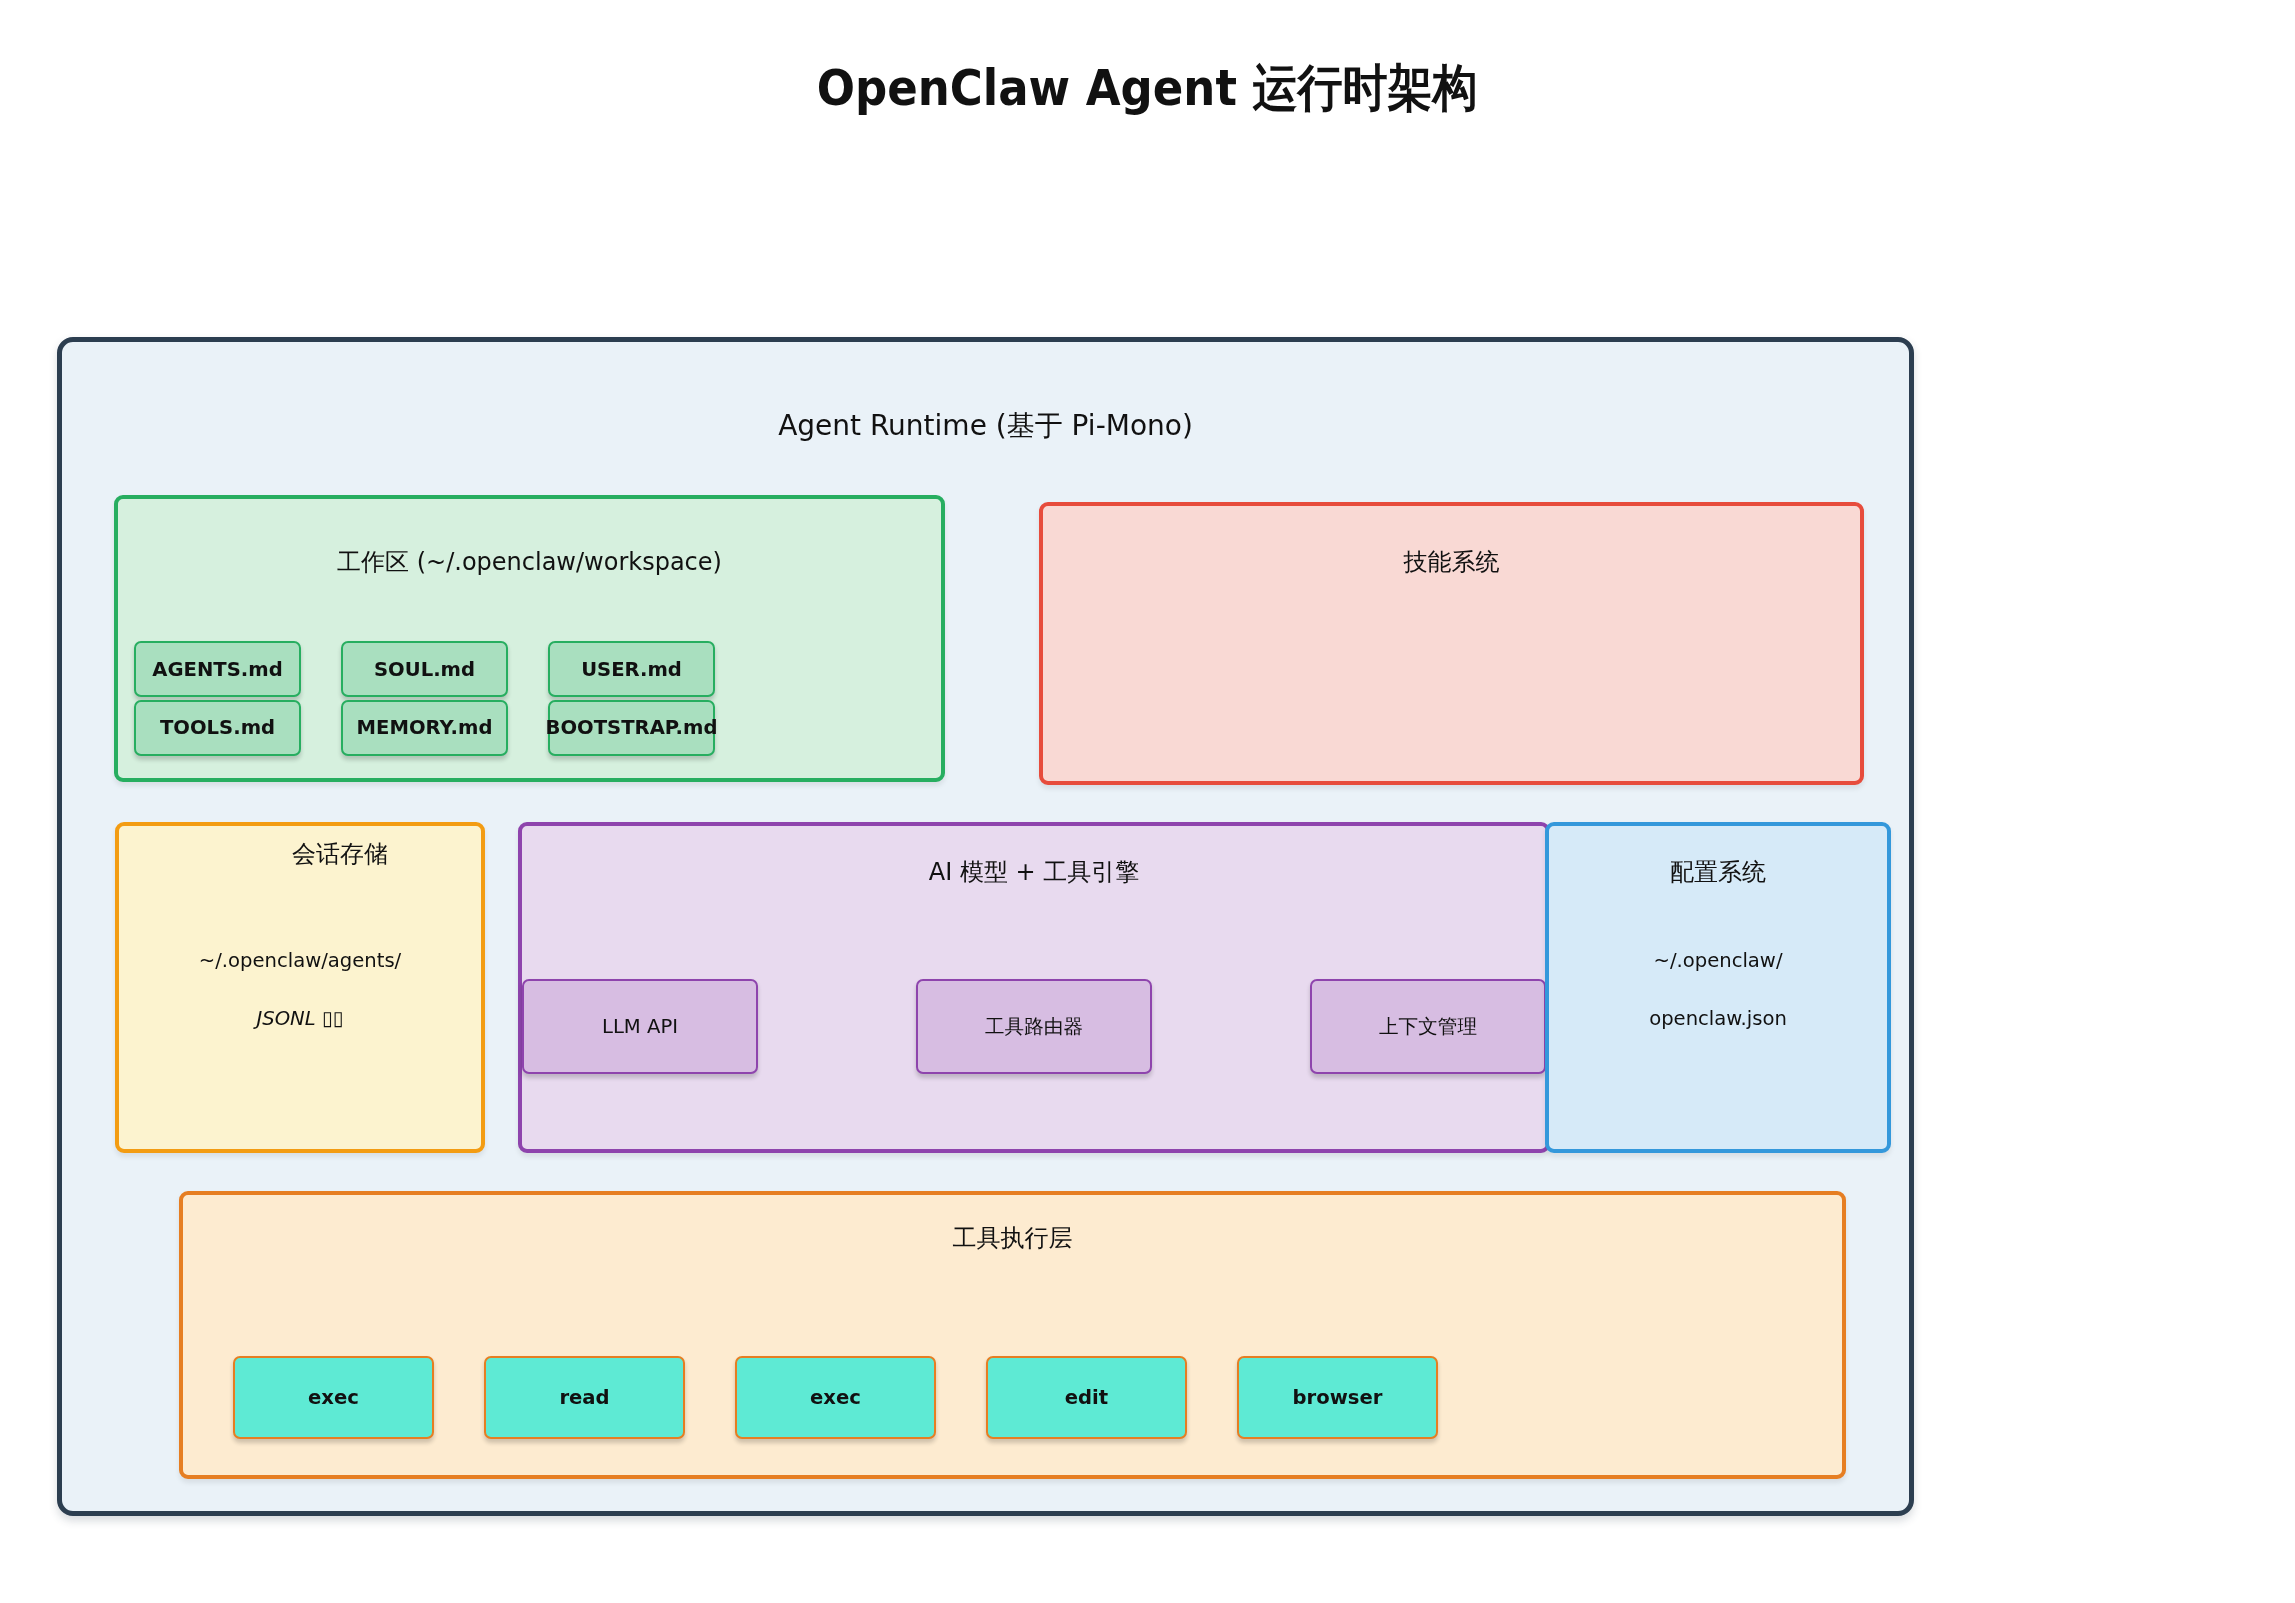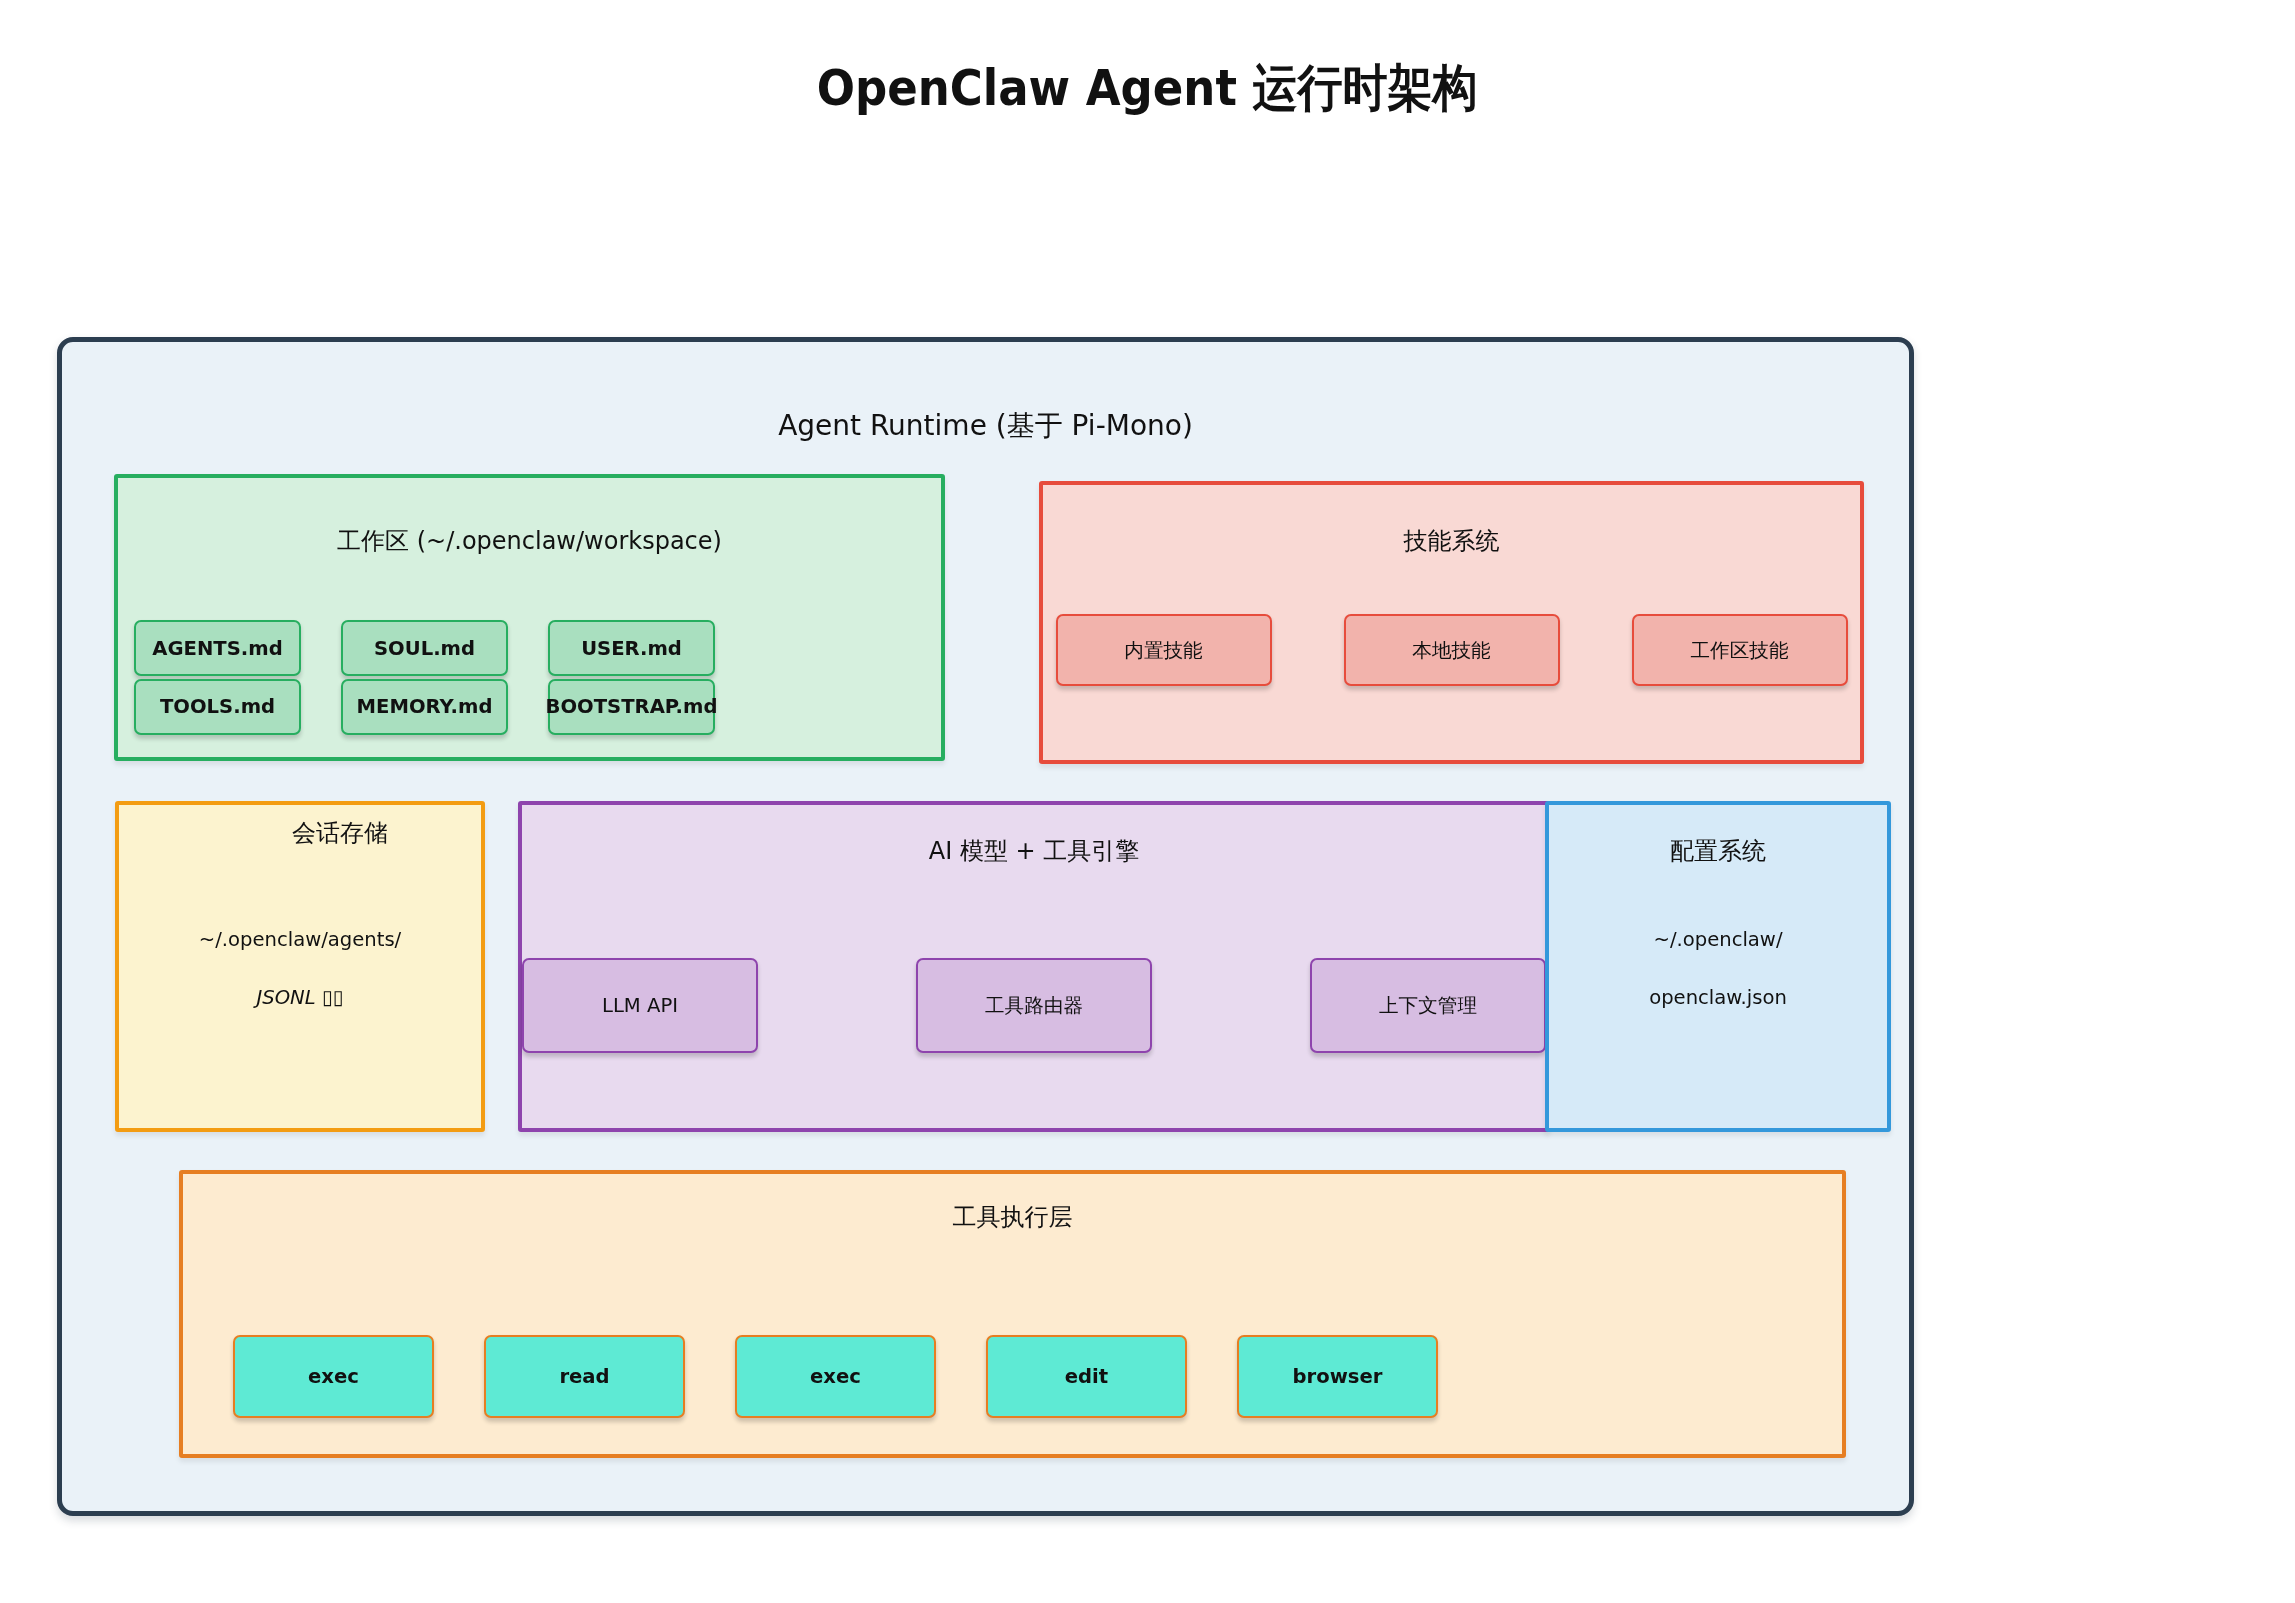--- a/index.html
+++ b/index.html
@@ -15,22 +15,23 @@
   .runtime{
     position:absolute;left:57px;top:337px;width:1857px;height:1179px;
     box-sizing:border-box;background:#eaf2f8;border:5.8px solid #2c3e50;
     border-radius:16px;box-shadow:0 4.6px 8px rgba(44,62,80,0.18);
   }
   .runtime-label{
     position:absolute;top:65px;left:0;width:100%;text-align:center;
     font-size:28px;color:#111;
   }
   .section{
-    position:absolute;box-sizing:border-box;border-radius:3px;
+    position:absolute;box-sizing:border-box;border-radius:9px;
     box-shadow:0 3.5px 5.8px rgba(0,0,0,0.08);
+    margin-top:21px;
   }
   .section-title{
     position:absolute;left:0;width:100%;text-align:center;font-size:24px;color:#111;
   }
   .sec-workspace{left:52px;top:132px;width:831px;height:287px;background:#d6f0de;border:4.6px solid #27ae60;}
   .sec-skills{left:977px;top:139px;width:825px;height:283px;background:#f9d9d4;border:4.6px solid #e74c3c;}
   .sec-session{left:53px;top:459px;width:370px;height:331px;background:#fcf3cf;border:4.6px solid #f39c12;}
   .sec-engine{left:456px;top:459px;width:1032px;height:331px;background:#e8daef;border:4.6px solid #8e44ad;}
   .sec-config{left:1483px;top:459px;width:346px;height:331px;background:#d6eaf8;border:4.6px solid #3498db;}
   .sec-tools{left:117px;top:828px;width:1667px;height:288px;background:#fdebd0;border:4.6px solid #e67e22;}
@@ -97,25 +98,20 @@
       <div class="file-box">SOUL.md</div>
       <div class="file-box">USER.md</div>
       <div class="file-box">TOOLS.md</div>
       <div class="file-box">MEMORY.md</div>
       <div class="file-box">BOOTSTRAP.md</div>
     </div>
   </div>
 
   <div class="section sec-skills">
     <div class="section-title" style="top:40px;">技能系统</div>
-    <div class="skill-row">
-      <div class="skill-box">内置技能</div>
-      <div class="skill-box">本地技能</div>
-      <div class="skill-box">工作区技能</div>
-    </div>
   </div>
 
   <div class="section sec-session">
     <div class="section-title" style="top:12px;padding-left:40px;">会话存储</div>
     <div class="text-line line-1">~/.openclaw/agents/</div>
     <div class="text-line line-2 italic">JSONL ▯▯</div>
   </div>
 
   <div class="section sec-engine">
     <div class="section-title" style="top:30px;">AI 模型 + 工具引擎</div>

